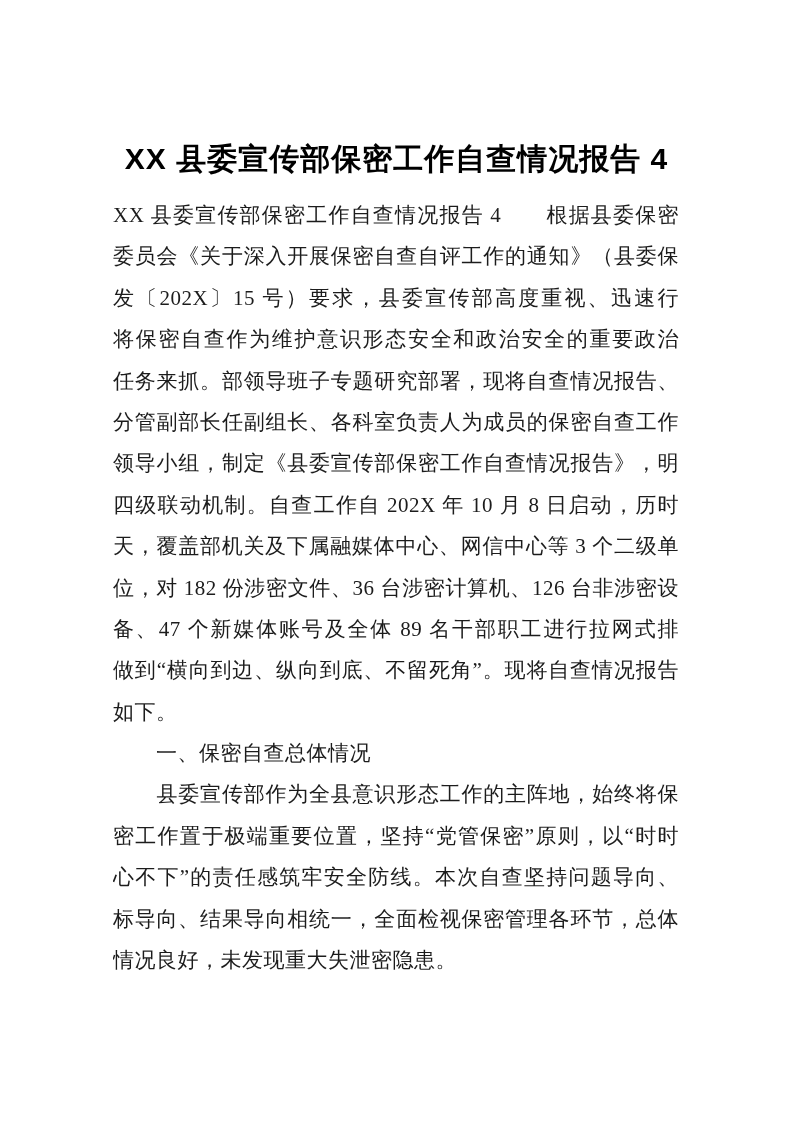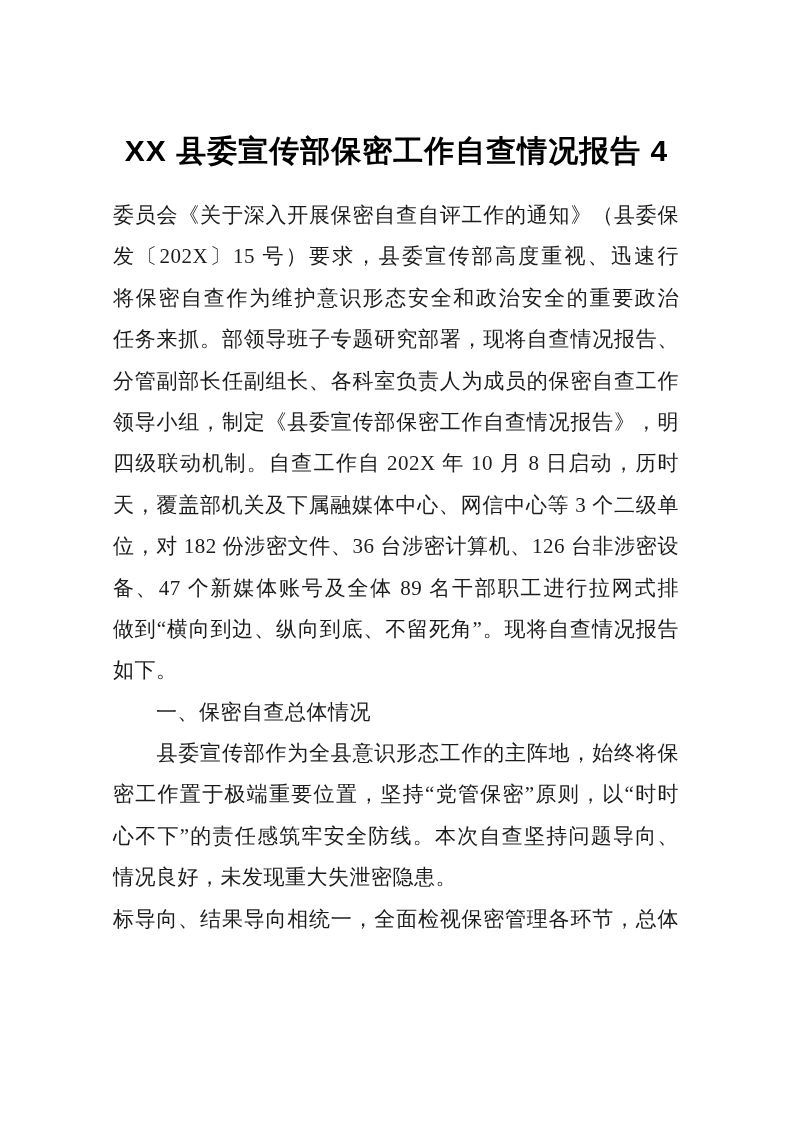--- a/index.html
+++ b/index.html
@@ -21,21 +21,21 @@
     left: 0;
     right: 0;
     height: 48px;
     line-height: 48px;
     text-align: center;
     font-size: 30px;
     font-weight: bold;
     color: #000000;
     letter-spacing: 1px;
     font-family: "Liberation Sans", sans-serif;
-    margin: 8px;
+    margin: 16px;
     white-space: nowrap;
   }
   .content {
     position: absolute;
     top: 195px;
     left: 113px;
     width: 566px;
   }
   .paragraph {
     margin: 0;
@@ -58,37 +58,38 @@
     text-align-last: left;
   }
 </style>
 </head>
 <body>
 
 <div class="page">
   <h1 class="doc-title">XX 县委宣传部保密工作自查情况报告 4</h1>
   <div class="content">
       <div class="paragraph">
+        <div class="line fill">XX 县委宣传部保密工作自查情况报告 4　　根据县委保密</div>
         <div class="line fill">委员会《关于深入开展保密自查自评工作的通知》（县委保</div>
         <div class="line fill">发〔202X〕15 号）要求，县委宣传部高度重视、迅速行动，</div>
         <div class="line fill">将保密自查作为维护意识形态安全和政治安全的重要政治</div>
         <div class="line fill">任务来抓。部领导班子专题研究部署，现将自查情况报告、</div>
         <div class="line fill">分管副部长任副组长、各科室负责人为成员的保密自查工作</div>
         <div class="line fill">领导小组，制定《县委宣传部保密工作自查情况报告》，明</div>
         <div class="line fill">四级联动机制。自查工作自 202X 年 10 月 8 日启动，历时 20</div>
         <div class="line fill">天，覆盖部机关及下属融媒体中心、网信中心等 3 个二级单</div>
         <div class="line fill">位，对 182 份涉密文件、36 台涉密计算机、126 台非涉密设</div>
         <div class="line fill">备、47 个新媒体账号及全体 89 名干部职工进行拉网式排查，</div>
         <div class="line fill">做到“横向到边、纵向到底、不留死角”。现将自查情况报告</div>
         <div class="line left">如下。</div>
       </div>
       <div class="paragraph">
         <div class="line left">　　一、保密自查总体情况</div>
       </div>
       <div class="paragraph">
         <div class="line fill">　　县委宣传部作为全县意识形态工作的主阵地，始终将保</div>
         <div class="line fill">密工作置于极端重要位置，坚持“党管保密”原则，以“时时放</div>
         <div class="line fill">心不下”的责任感筑牢安全防线。本次自查坚持问题导向、目</div>
+        <div class="line fill">标导向、结果导向相统一，全面检视保密管理各环节，总体</div>
         <div class="line left">情况良好，未发现重大失泄密隐患。</div>
-        <div class="line fill">标导向、结果导向相统一，全面检视保密管理各环节，总体</div>
       </div>
     </div>
 </div>
 
 </body></html>

